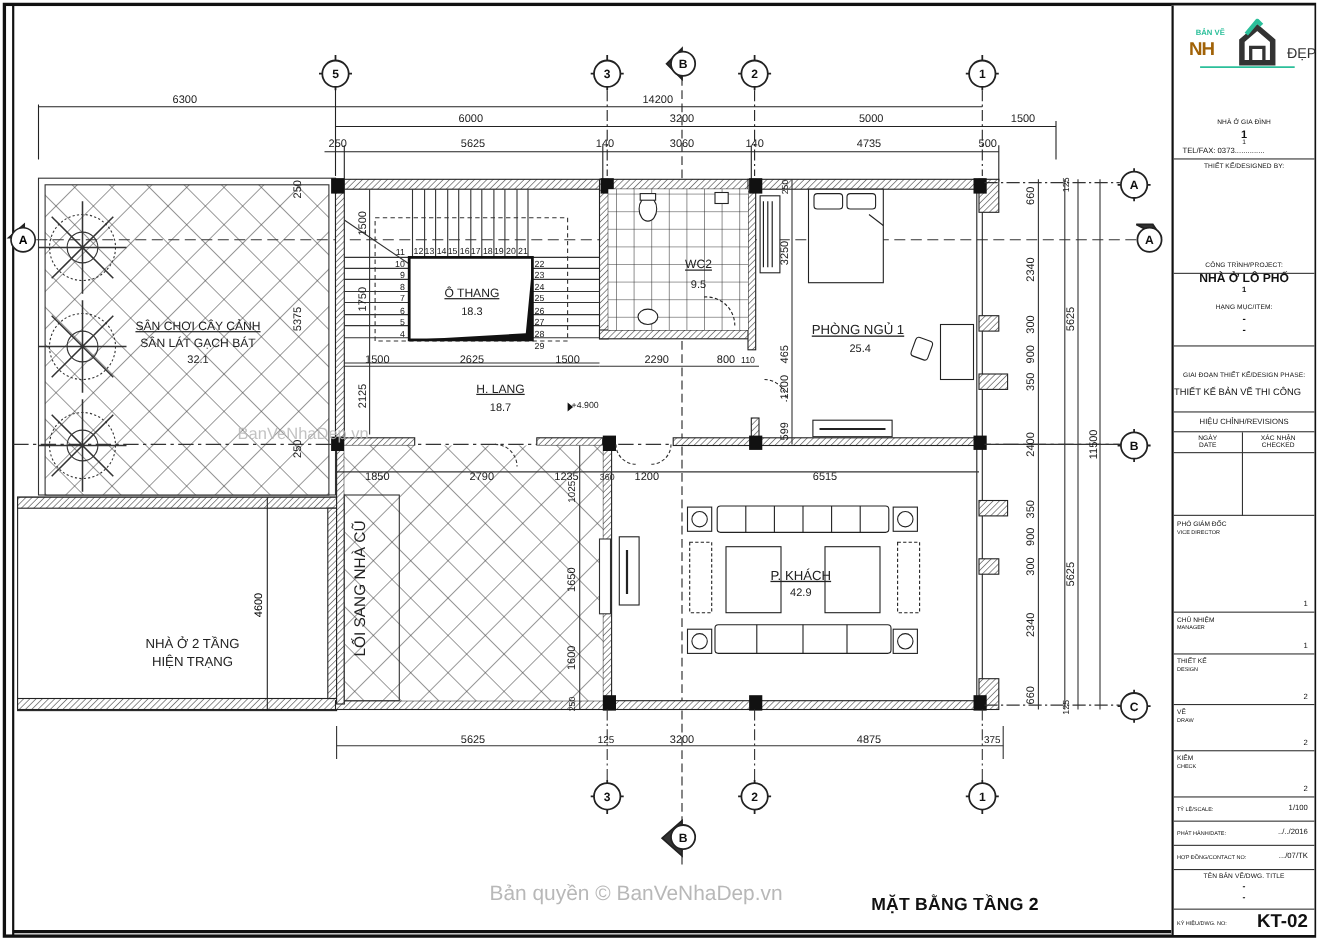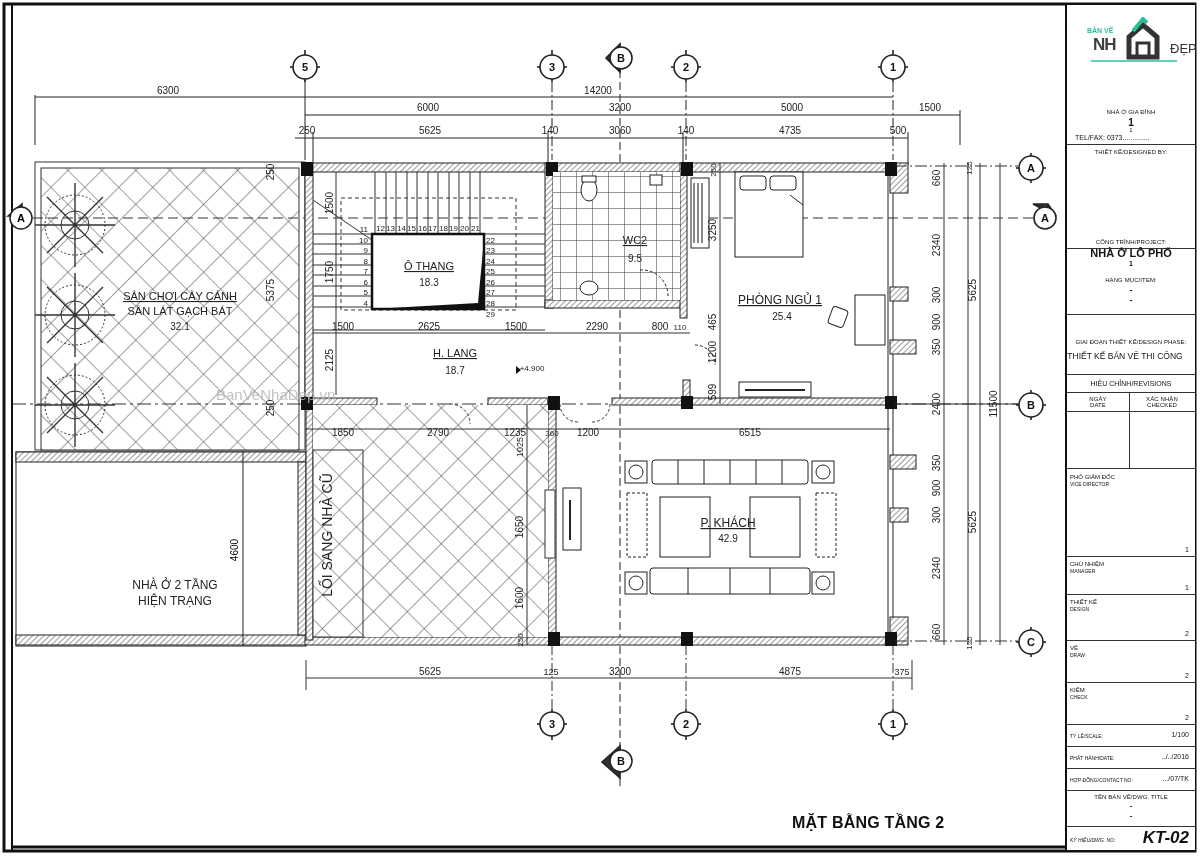--- a/index.html
+++ b/index.html
@@ -466,34 +466,35 @@
     <text x="552" y="728">3</text>
     <text x="686" y="728">2</text>
     <text x="893" y="728">1</text>
     <text x="621" y="765">B</text>
   </g>
 
   <line x1="12" y1="847" x2="1065" y2="847" stroke="#111" stroke-width="3"></line>
 </svg>
 
 <div class="watermark2">BanVeNhaDep.vn</div>
+<div class="watermark">Bản quyền © BanVeNhaDep.vn</div>
 <div class="bottom-title">MẶT BẰNG TẦNG 2</div>
 
 
 <div class="tb">
   <div class="tb-row" style="top:0;height:140px;">
     <div style="position:absolute;left:14px;top:12px;width:100px;height:48px;">
       <svg width="100" height="48" viewBox="0 0 100 48">
         <path d="M48 40 V20 L62 8 L76 20 V40 Z" fill="none" stroke="#333" stroke-width="5"></path>
         <path d="M56 40 V26 H68 V40" fill="none" stroke="#333" stroke-width="3"></path>
         <path d="M52 14 L62 2 L66 6" fill="none" stroke="#2bbf9a" stroke-width="4"></path>
         <line x1="10" y1="44" x2="96" y2="44" stroke="#2bbf9a" stroke-width="1.5"></line>
       </svg>
       <span style="position:absolute;left:6px;top:10px;font-size:7px;font-weight:bold;color:#2bbf9a;">BẢN VẼ</span>
-      <span style="position:absolute;left:12px;top:18px;font-size:17px;font-weight:bold;color:#404040;letter-spacing:-1px;">NH</span>
+      <span style="position:absolute;left:0;top:18px;font-size:17px;font-weight:bold;color:#a16207;letter-spacing:-1px;">NH</span>
       <span style="position:absolute;left:89px;top:24px;font-size:13px;color:#333;">ĐẸP</span>
     </div>
     <div class="tb-small tb-center" style="position:absolute;top:104px;width:128px;">NHÀ Ở GIA ĐÌNH</div>
     <div class="tb-center" style="position:absolute;top:112px;width:128px;font-size:10px;font-weight:bold;">1</div>
     <div class="tb-center" style="position:absolute;top:122px;width:128px;font-size:6px;">1</div>
     <div style="position:absolute;top:129px;left:8px;font-size:7px;">TEL/FAX: 0373..............</div>
   </div>
   <div class="tb-row" style="top:140px;height:104px;">
     <div class="tb-small tb-center" style="position:absolute;top:4px;width:128px;">THIẾT KẾ/DESIGNED BY:</div>
   </div>
@@ -553,18 +554,18 @@
   </div>
   <div class="tb-row" style="top:764px;height:22px;">
     <div class="tb-label" style="top:7px;font-size:5px;">HỢP ĐỒNG/CONTACT NO:</div>
     <div class="tb-num" style="top:6px;">.../07/TK</div>
   </div>
   <div class="tb-row" style="top:786px;height:36px;">
     <div class="tb-small tb-center" style="position:absolute;top:3px;width:128px;">TÊN BẢN VẼ/DWG. TITLE</div>
     <div class="tb-center" style="position:absolute;top:10px;width:128px;font-size:8px;font-weight:bold;">-</div>
     <div class="tb-center" style="position:absolute;top:20px;width:128px;font-size:8px;font-weight:bold;">-</div>
   </div>
-  <div class="tb-row" style="top:822px;height:23px;border-bottom:none;font-style:italic;">
+  <div class="tb-row" style="top:822px;height:23px;border-bottom:none;">
     <div class="tb-label" style="top:9px;font-size:5px;">KÝ HIỆU/DWG. NO:</div>
     <div style="position:absolute;right:6px;top:1px;font-size:17px;font-weight:bold;">KT-02</div>
   </div>
 </div>
 </div>
 
 </body></html>

